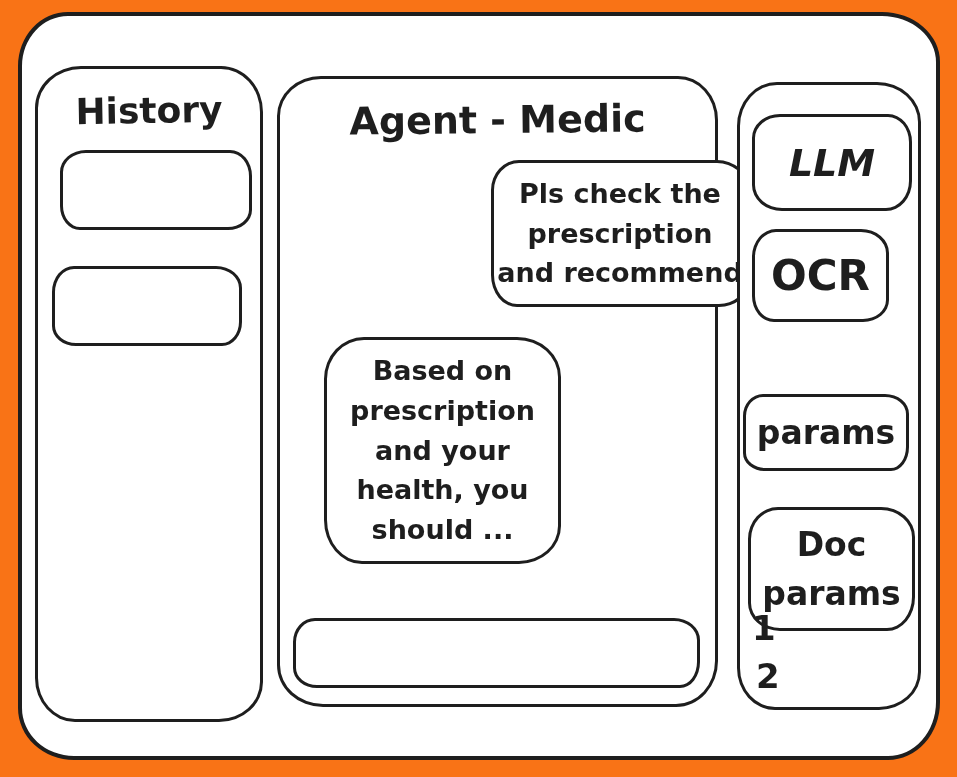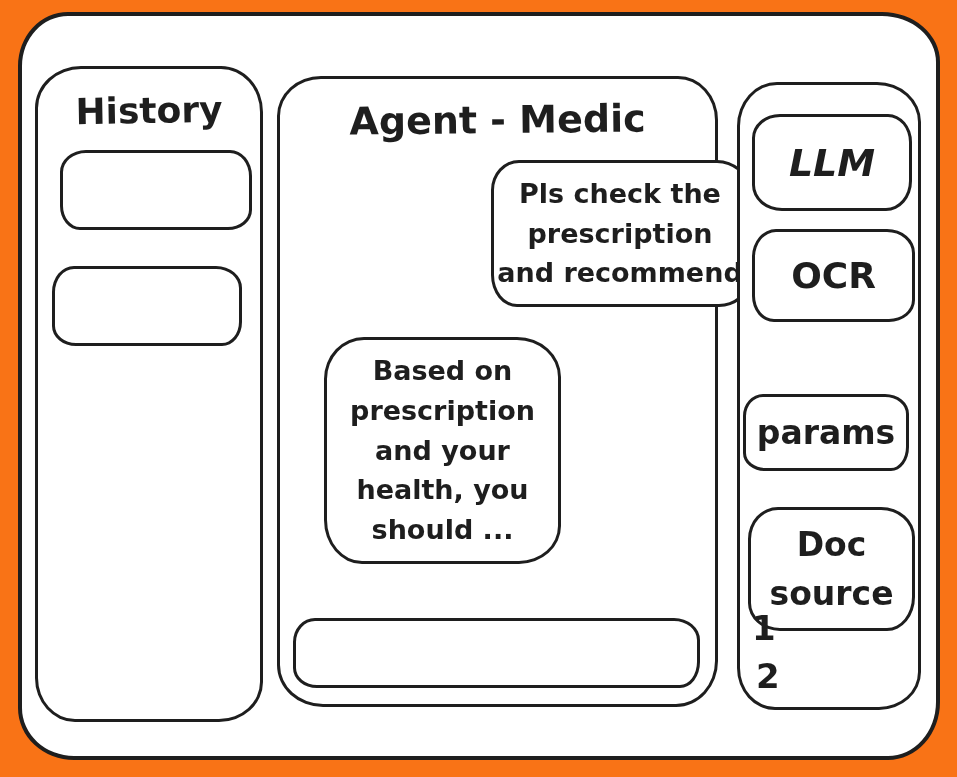--- a/index.html
+++ b/index.html
@@ -102,22 +102,22 @@
     text-align: center;
     font-weight: bold;
     white-space: pre-line;
   }
   .btn-llm {
     left: 752px; top: 114px; width: 160px; height: 97px;
     font-size: 38px; font-style: italic;
     border-radius: 28px 24px 26px 30px / 24px 28px 30px 26px;
   }
   .btn-ocr {
-    left: 752px; top: 229px; width: 163px; height: 93px;
-    font-size: 36px;
+    left: 752px; top: 229px; width: 137px; height: 93px;
+    font-size: 42px;
     border-radius: 24px 28px 26px 22px / 28px 24px 22px 26px;
   }
   .btn-params {
     left: 743px; top: 394px; width: 166px; height: 77px;
     font-size: 33px;
     border-radius: 20px 24px 18px 22px / 22px 20px 24px 18px;
   }
   .btn-doc {
     left: 748px; top: 507px; width: 167px; height: 124px;
     font-size: 33px; line-height: 1.5;
@@ -152,17 +152,17 @@
 and your
 health, you
 should ...</div>
   <div class="sketch chat-input"></div>
 
   <div class="sketch tools-panel"></div>
   <div class="sketch tool-btn btn-llm">LLM</div>
   <div class="sketch tool-btn btn-ocr">OCR</div>
   <div class="sketch tool-btn btn-params">params</div>
   <div class="sketch tool-btn btn-doc">Doc
-source</div>
+params</div>
   <div class="label doc-num doc-num-1">1</div>
   <div class="label doc-num doc-num-2">2</div>
 
 </div>
 
 </body></html>

